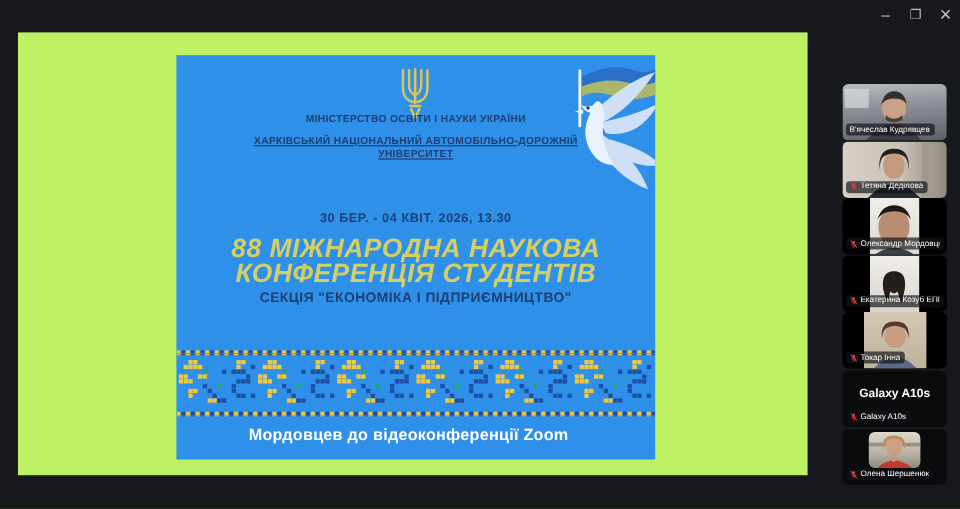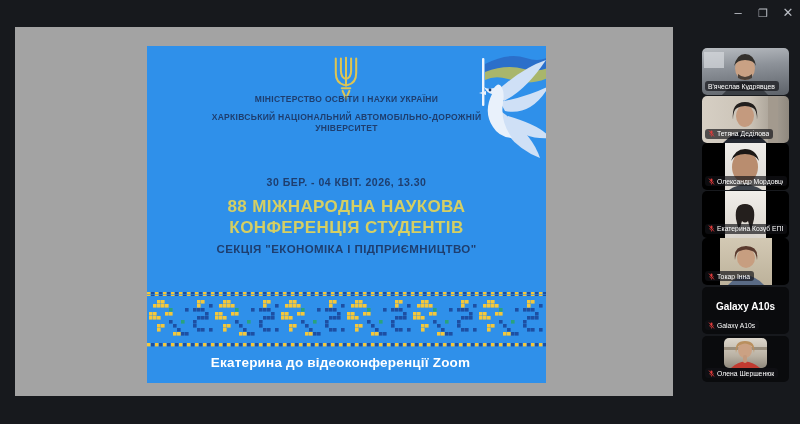--- a/index.html
+++ b/index.html
@@ -9,43 +9,43 @@
 
   
   .titlebar { position:absolute; top:0; left:0; width:800px; height:27px; background:#17191d; }
   .winctl { position:absolute; top:3px; color:#b9bdc4; font-size:13px; width:22px; height:20px;
             text-align:center; line-height:20px; cursor:default; }
   .ctl-min { left:727px; }
   .ctl-max { left:752px; font-size:11px; }
   .ctl-close { left:777px; }
 
   
-  .share-area { position:absolute; left:15px; top:27px; width:658px; height:369px; background:#a3a3a3; }
+  .share-area { position:absolute; left:15px; top:27px; width:658px; height:369px; background:#bef264; }
 
   
   .slide { position:absolute; left:132px; top:19px; width:399px; height:337px;
            background:#2f90ea; overflow:hidden; }
   .slide .txt { position:absolute; left:0; width:100%; text-align:center; font-weight:bold; }
   .t-ministry   { top:48px;  font-size:8.5px;  color:#1e3e6f; letter-spacing:.3px; }
   .t-university { top:66px;  font-size:8.5px;  color:#1e3e6f; letter-spacing:.3px;
-                  left:14% !important; width:72% !important; line-height:11px; }
+                  left:14% !important; width:72% !important; line-height:11px;text-decoration:underline; }
   .t-department { top:93px;  font-size:8.5px;  color:#1e3e6f; letter-spacing:.3px; }
   .t-date       { top:130px; font-size:10.5px; color:#1e3e6f; letter-spacing:.5px; }
-  .t-title      { top:150px; font-size:17px;   color:#d5cf63; line-height:21px;
-                  left:5% !important; width:90% !important; letter-spacing:.4px; }
+  .t-title      { top:150px; font-size:22px;   color:#d5cf63; line-height:21px;
+                  left:5% !important; width:90% !important; letter-spacing:.4px;font-style:italic; }
   .t-section    { top:197px; font-size:11.5px; color:#1e3e6f; letter-spacing:.4px; }
   .t-cta        { top:309px; font-size:13.5px; color:#ffffff; text-align:right;
                   padding-right:12px; letter-spacing:.2px; }
 
   .trident { position:absolute; left:182px; top:8px; width:34px; height:50px; }
   .dove    { position:absolute; left:303px; top:0px; width:100px; height:122px; }
   .band    { position:absolute; left:0; top:245px; width:399px; height:57px; }
 
   
-  .tile { position:absolute; left:702px; width:87px; background:#000; border-radius:5px; overflow:hidden; }
+  .tile { position:absolute; left:702px; width:87px; background:#000; border-radius:5px; overflow:hidden;margin-top:22px; }
   .tile.novid { background:#0a0b0d; }
   .vid  { position:absolute; top:0; bottom:0; left:0; right:0; }
   .vid svg { position:absolute; bottom:0; left:0; width:100%; height:100%; }
   .vid.strip { left:23px; width:41px; }
   .vid.strip5 { left:18px; width:52px; }
   .vid.strip7 { left:22px; top:2px; bottom:14px; width:43px; border-radius:5px; overflow:hidden; }
   .nlabel { position:absolute; left:3px; bottom:4px; max-width:82px; display:flex; align-items:center;
             gap:2px; background:rgba(18,18,22,.68); border-radius:3px; padding:1.5px 4px 1.5px 3px; }
   .nlabel span { color:#fff; font-size:6.8px; white-space:nowrap; overflow:hidden; }
   .nlabel .mic { flex:0 0 auto; width:7px; height:7px; }
@@ -165,21 +165,21 @@
         <rect x="0" y="1" width="399" height="4" fill="url(#dots)"></rect>
         <rect x="0" y="52" width="399" height="4" fill="url(#dots)"></rect>
         <use href="#mtf" x="2" y="9"></use>
           <use href="#mtf" x="68" y="9"></use>
           <use href="#mtf" x="134" y="9"></use>
         <use href="#mtf" x="200" y="9"></use>
           <use href="#mtf" x="266" y="9"></use>
           <use href="#mtf" x="332" y="9"></use>
       </svg>
 
-      <div class="txt t-cta">Екатерина до відеоконференції Zoom</div>
+      <div class="txt t-cta">Мордовцев до відеоконференції Zoom</div>
     </div>
   </div>
 
   <div class="tile" style="top:48px;height:47px;">
     <div class="vid v1">
       <svg viewBox="0 0 87 47" preserveAspectRatio="xMidYMax slice">
         <rect x="2" y="4" width="20" height="16" fill="#d6d9dd" opacity=".7"></rect>
         <path d="M20,47 Q43,20 66,47 Z" fill="#3b3f45"></path>
         <ellipse cx="43" cy="20" rx="10" ry="12" fill="#c9a184"></ellipse>
         <path d="M32,18 q3,-12 11,-12 q9,0 11,12 q-2,-6 -11,-6 q-8,0 -11,6 z" fill="#33302c"></path>

